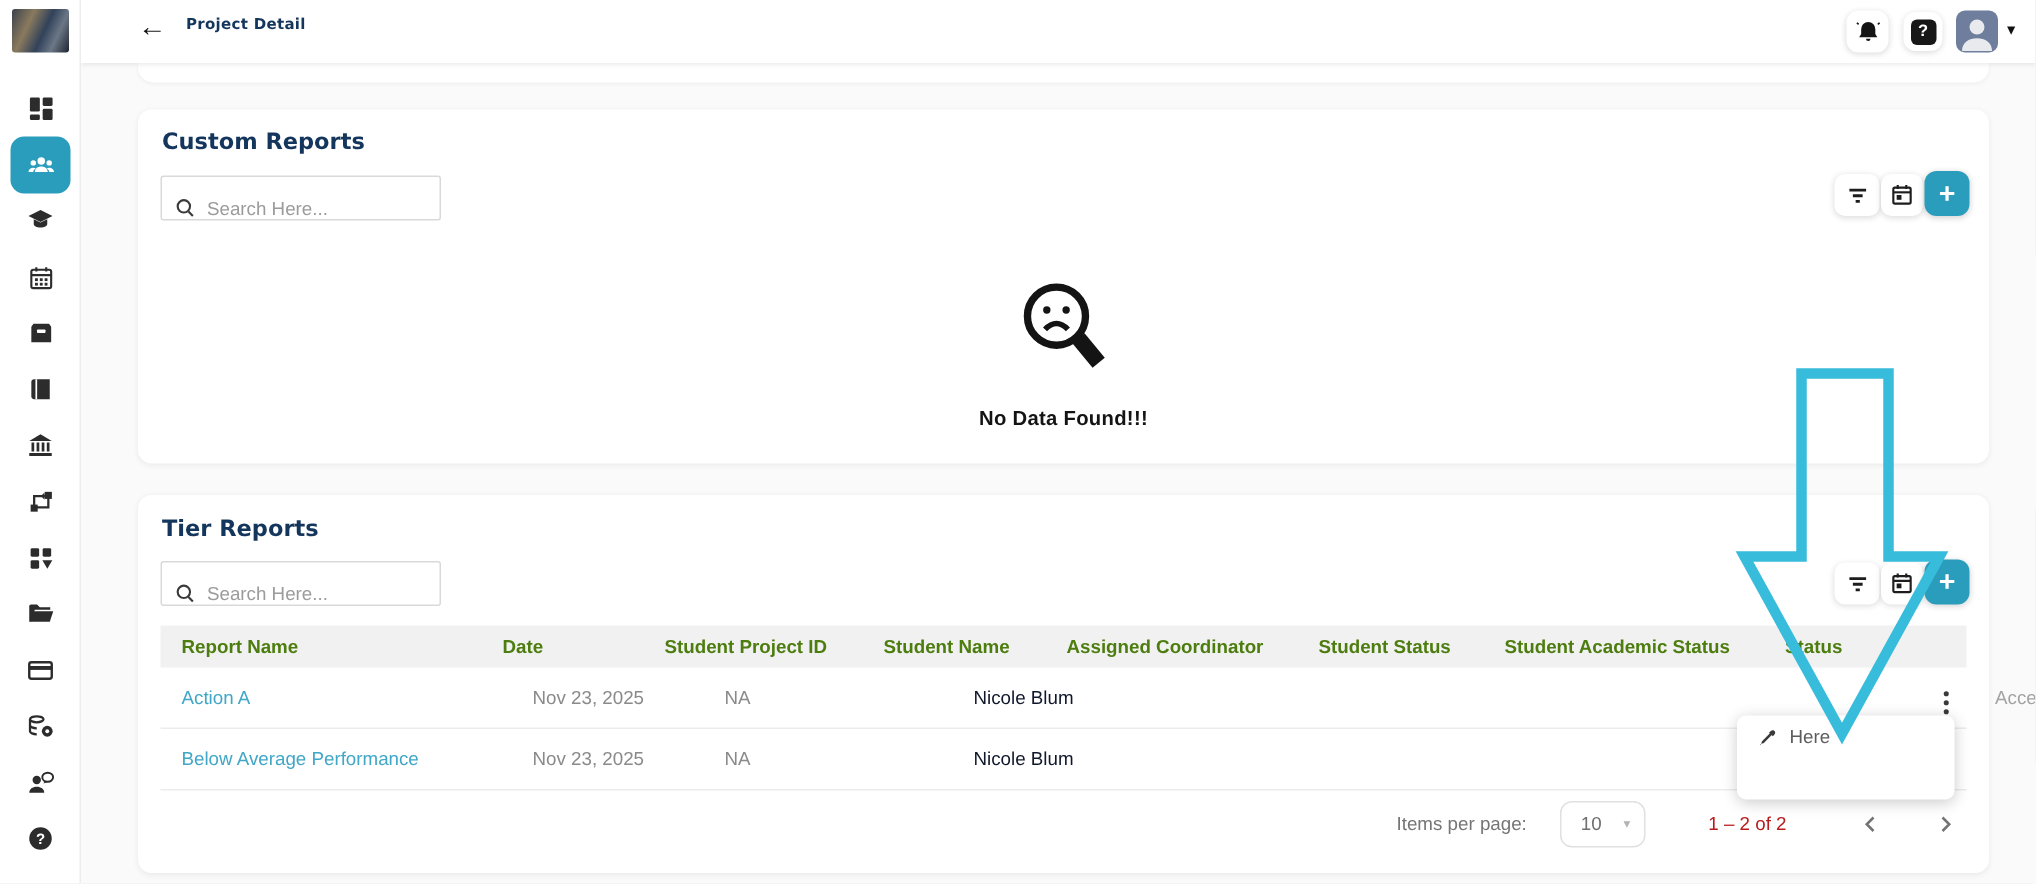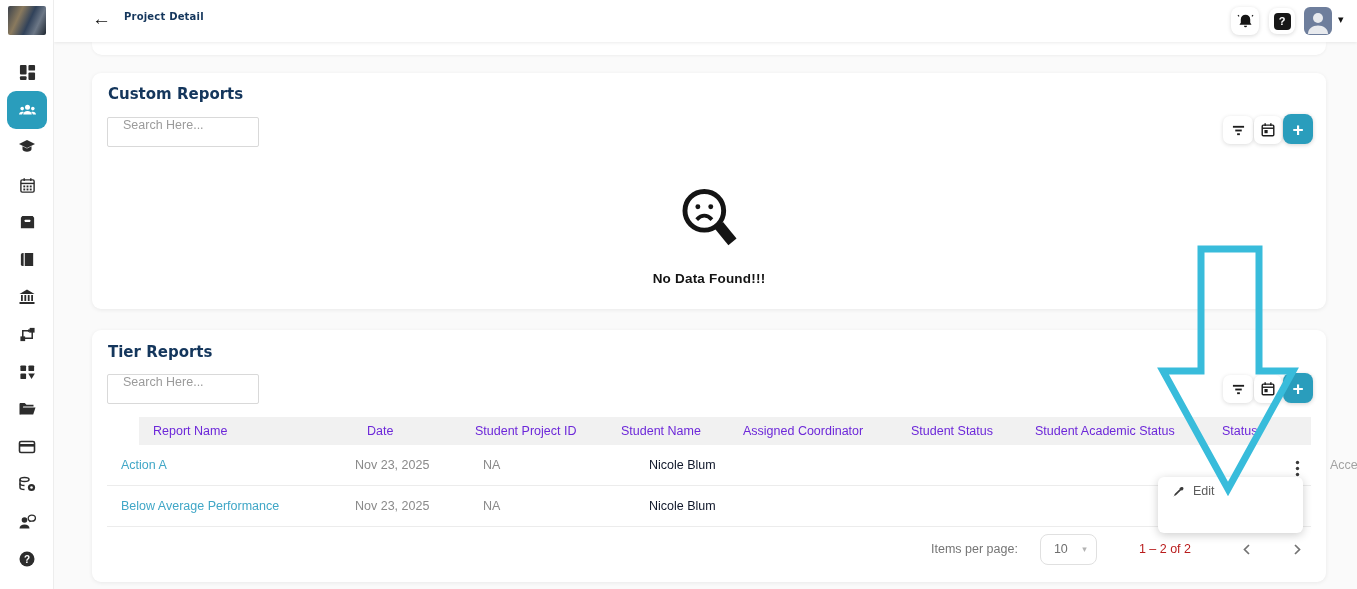--- a/index.html
+++ b/index.html
@@ -32,39 +32,39 @@
 
   
   .card-sliver { position:absolute; left:92px; top:42px; width:1234px; height:13px; background:#fff;
                  border-radius:0 0 10px 10px; box-shadow:0 1px 3px rgba(0,0,0,0.05); }
   .card { position:absolute; left:92px; width:1234px; background:#fff; border-radius:9px;
           box-shadow:0 1px 4px rgba(0,0,0,0.07); }
   #card-custom { top:73px; height:236px; }
   #card-tier   { top:330px; height:252px; }
   .card-title { position:absolute; left:16px; font-family:"DejaVu Sans", sans-serif; font-size:15px;
                 font-weight:bold; color:var(--title); }
-  .search-box { position:absolute; left:15px; width:152px; height:30px; border:1px solid #d9d9d9;
-                border-radius:2px; background:#fff; display:flex; align-items:flex-start; padding:0 8px; }
+  .search-box { position:absolute; left:15px; width:187px; height:30px; border:1px solid #d9d9d9;
+                border-radius:2px; background:#fff; display:flex; align-items:flex-end; padding:0 8px; }
   .search-box input { border:none; outline:none; width:140px; font-size:12.5px; color:#444;
                       font-family:"Liberation Sans", sans-serif; margin-left:7px; background:transparent; }
   .search-box input::placeholder { color:#9b9b9b; }
   .tool-btn { position:absolute; background:#fff; border-radius:7px; box-shadow:0 1px 4px rgba(0,0,0,0.14);
               display:flex; align-items:center; justify-content:center; cursor:pointer; }
   .add-btn { position:absolute; width:30px; height:30px; background:var(--accent); border-radius:8px;
              color:#fff; font-size:19px; font-weight:bold; display:flex; align-items:center; justify-content:center;
              box-shadow:0 1px 4px rgba(0,0,0,0.18); cursor:pointer; line-height:1; }
 
   
   .no-data { position:absolute; left:0; top:112px; width:1234px; display:flex; flex-direction:column; align-items:center; }
   .no-data-text { margin-top:18px; font-size:13.5px; font-weight:bold; color:#141414; letter-spacing:0.2px; }
 
   
   .tbl { position:absolute; left:15px; top:87px; width:1204px; font-size:12.5px; }
   .tbl-row { display:grid; grid-template-columns:214px 108px 146px 122px 168px 124px 187px 106px 1fr; align-items:center; }
-  .tbl-head { height:28px; background:#f1f1f1; font-weight:normal; color:#6d28d9;margin-left:32px; }
+  .tbl-head { height:28px; background:#f1f1f1; font-weight:bold; color:#4d7c0f; }
   .tbl-head > div { padding-left:14px; white-space:nowrap; }
   .tbl-body-row { height:41px; border-bottom:1px solid #ececec; color:#8a8a8a;gap:20px; }
   .tbl-body-row > div { padding-left:14px; white-space:nowrap; }
   .cell-link { color:var(--link); cursor:pointer; }
   .cell-name { color:#0f172a; }
   .cell-status { color:#a3a3a3; }
   .dots-btn { position:absolute; cursor:pointer; display:flex; align-items:center; justify-content:center; width:16px; height:18px; }
 
   
   .pagination { position:absolute; left:15px; top:203px; width:1196px; height:32px; display:flex;
@@ -411,21 +411,21 @@
         </g>
       </svg>
   </div>
 
   <div class="ctx-menu">
     <div class="ctx-item-edit">
       <svg width="13" height="13" viewBox="0 0 14 14">
           <path fill="#3a3a3a" d="M2 12.5 2.9 9.8 9.8 2.9a1.5 1.5 0 0 1 2.1 0l-.8-.8a1.5 1.5 0 0 1 0 2.1L4.2 11.1 1.5 12z M9.3 3.4l1.3 1.3"></path>
           <path fill="#3a3a3a" d="M9 2.7c.9-.9 2.3-.9 3 0 .5.6.5 1.7-.2 2.4l-1.1 1.1-2.8-2.4z"></path>
         </svg>
-      <span>Edit</span>
+      <span>Here</span>
     </div>
   </div>
 
   <svg class="anno-arrow" width="190" height="260" viewBox="0 0 190 260">
     <path d="M71 9 H129 V131 H163 L98 249 L33 131 H71 Z" fill="none" stroke="#38bcdb" stroke-width="7" stroke-linejoin="miter"></path>
   </svg>
 
 </div>
 
 </body></html>

